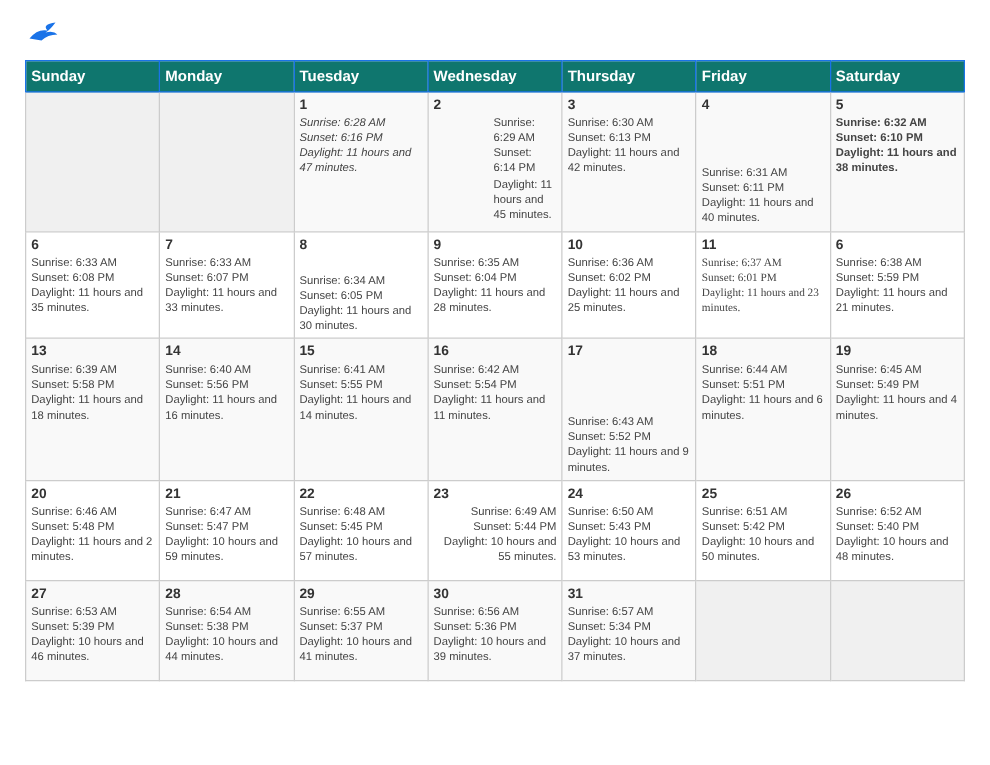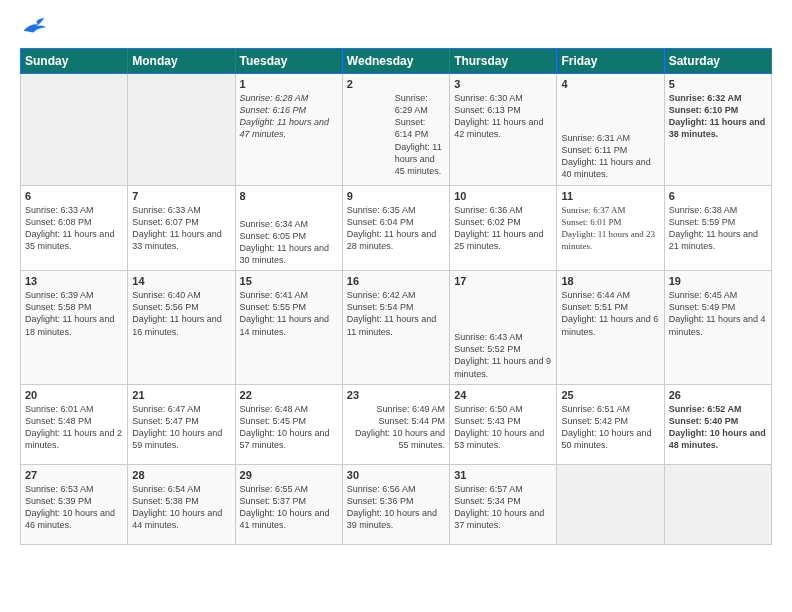--- a/index.html
+++ b/index.html
@@ -249,21 +249,21 @@
           <td>
             <span class="day-num">19</span>
             <div class="day-info" style="white-space: pre-line;">Sunrise: 6:45 AM
 Sunset: 5:49 PM
 Daylight: 11 hours and 4 minutes.</div>
           </td>
         </tr>
         <tr>
           <td>
             <span class="day-num">20</span>
-            <div class="day-info" style="white-space: pre-line;">Sunrise: 6:01 AM
+            <div class="day-info" style="white-space: pre-line;">Sunrise: 6:46 AM
 Sunset: 5:48 PM
 Daylight: 11 hours and 2 minutes.</div>
           </td>
           <td>
             <span class="day-num">21</span>
             <div class="day-info" style="white-space: pre-line;">Sunrise: 6:47 AM
 Sunset: 5:47 PM
 Daylight: 10 hours and 59 minutes.</div>
           </td>
           <td>
@@ -285,21 +285,21 @@
 Daylight: 10 hours and 53 minutes.</div>
           </td>
           <td>
             <span class="day-num">25</span>
             <div class="day-info" style="white-space: pre-line;">Sunrise: 6:51 AM
 Sunset: 5:42 PM
 Daylight: 10 hours and 50 minutes.</div>
           </td>
           <td>
             <span class="day-num">26</span>
-            <div class="day-info" style="white-space: pre-line; font-weight: bold;">Sunrise: 6:52 AM
+            <div class="day-info" style="white-space: pre-line;">Sunrise: 6:52 AM
 Sunset: 5:40 PM
 Daylight: 10 hours and 48 minutes.</div>
           </td>
         </tr>
         <tr>
           <td>
             <span class="day-num">27</span>
             <div class="day-info" style="white-space: pre-line;">Sunrise: 6:53 AM
 Sunset: 5:39 PM
 Daylight: 10 hours and 46 minutes.</div>

